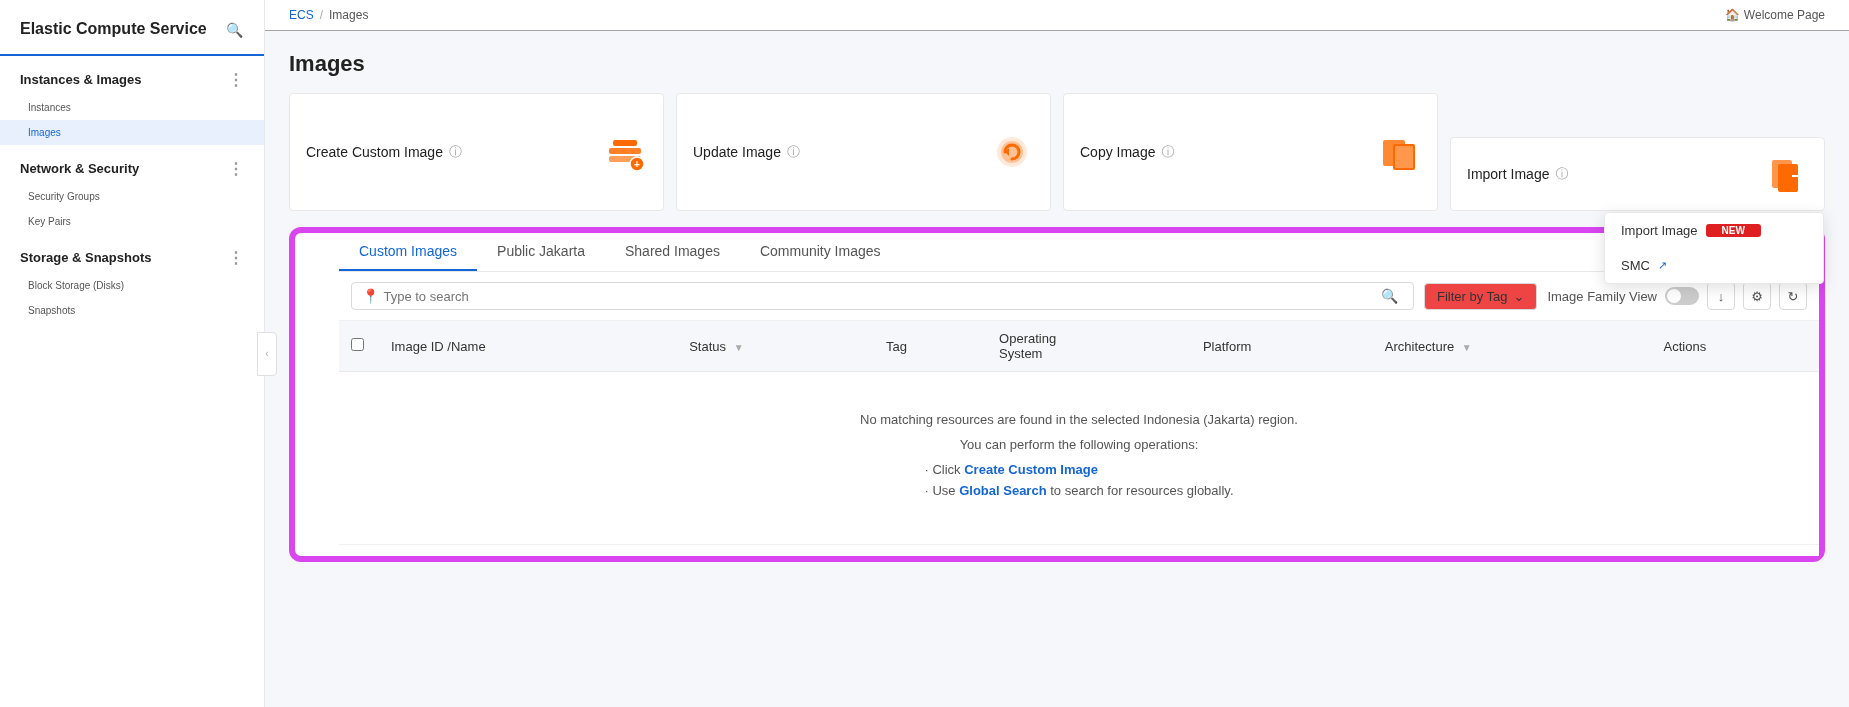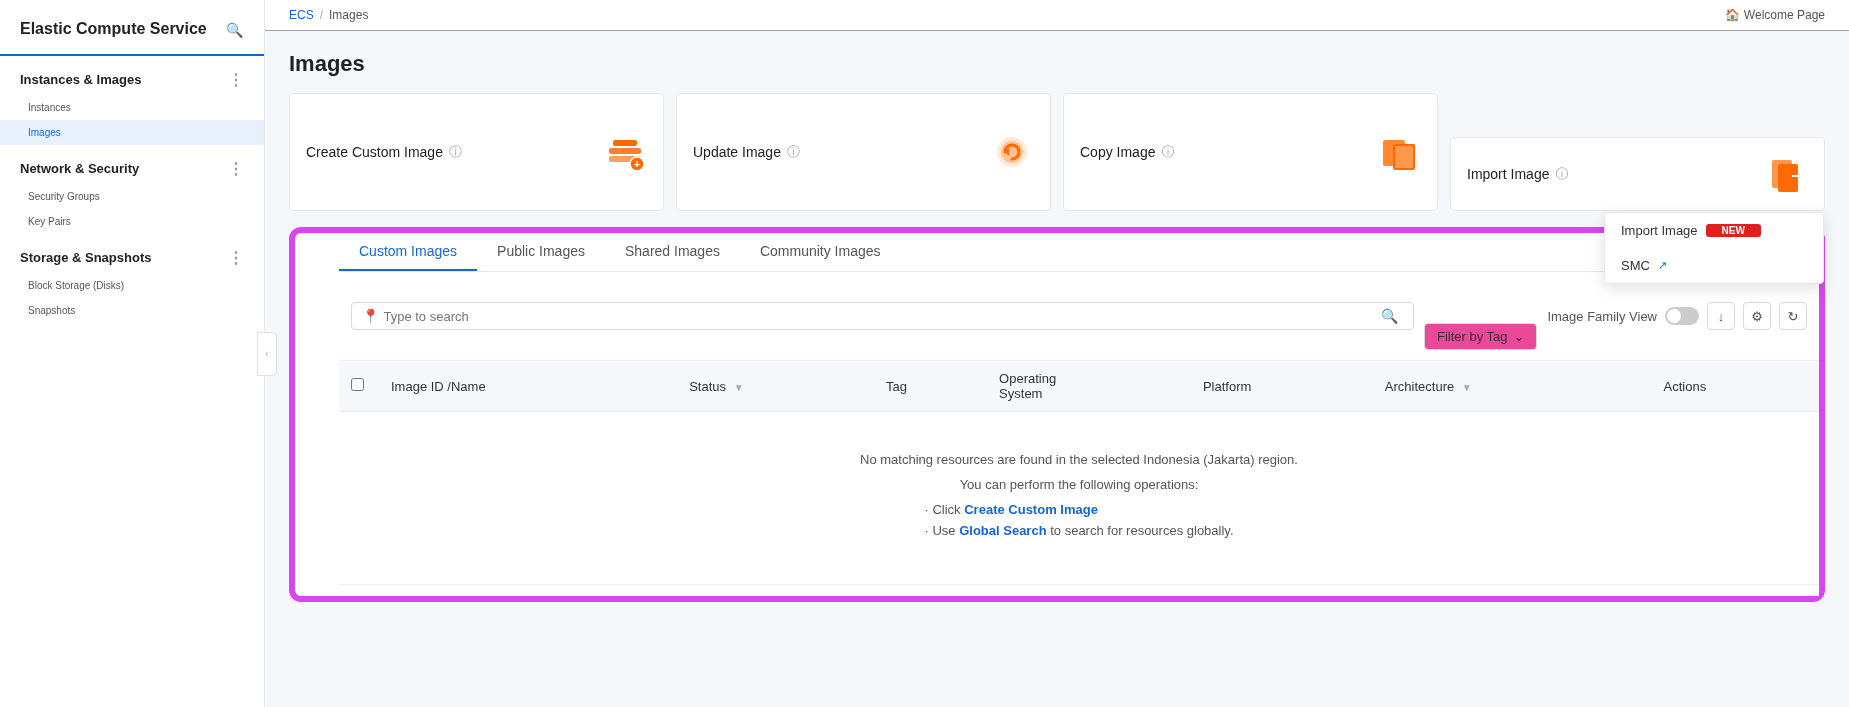--- a/index.html
+++ b/index.html
@@ -222,25 +222,24 @@
     }
     .location-icon { color: #888; font-size: 14px; margin-right: 4px; }
     .filter-tag-btn {
       display: flex;
       align-items: center;
       gap: 6px;
       padding: 5px 12px;
       border: 1px solid #d9d9d9;
       border-radius: 4px;
       cursor: pointer;
-      background: #ec4899;
+      background: #ef4444;
       font-size: 13px;
       color: #333;
       white-space: nowrap;
-      margin-top: 41px;
     }
     .image-family-view {
       display: flex;
       align-items: center;
       gap: 8px;
       font-size: 13px;
       color: #555;
       margin-left: auto;
     }
     .toggle-switch {
@@ -495,21 +494,21 @@
       </div>
     </div>
 
     <div style="background:#fff; border: 6px solid #d946ef; border-radius: 12px; padding-left: 44px;">
 
       <div class="tabs">
         <div class="tab active">
           <span>Custom Images</span>
         </div>
         <div class="tab">
-          <span>Public Images</span>
+          <span>Public Jakarta</span>
         </div>
         <div class="tab">
           <span>Shared Images</span>
         </div>
         <div class="tab">
           <span>Community Images</span>
         </div>
       </div>
 
       <div class="toolbar-row">

